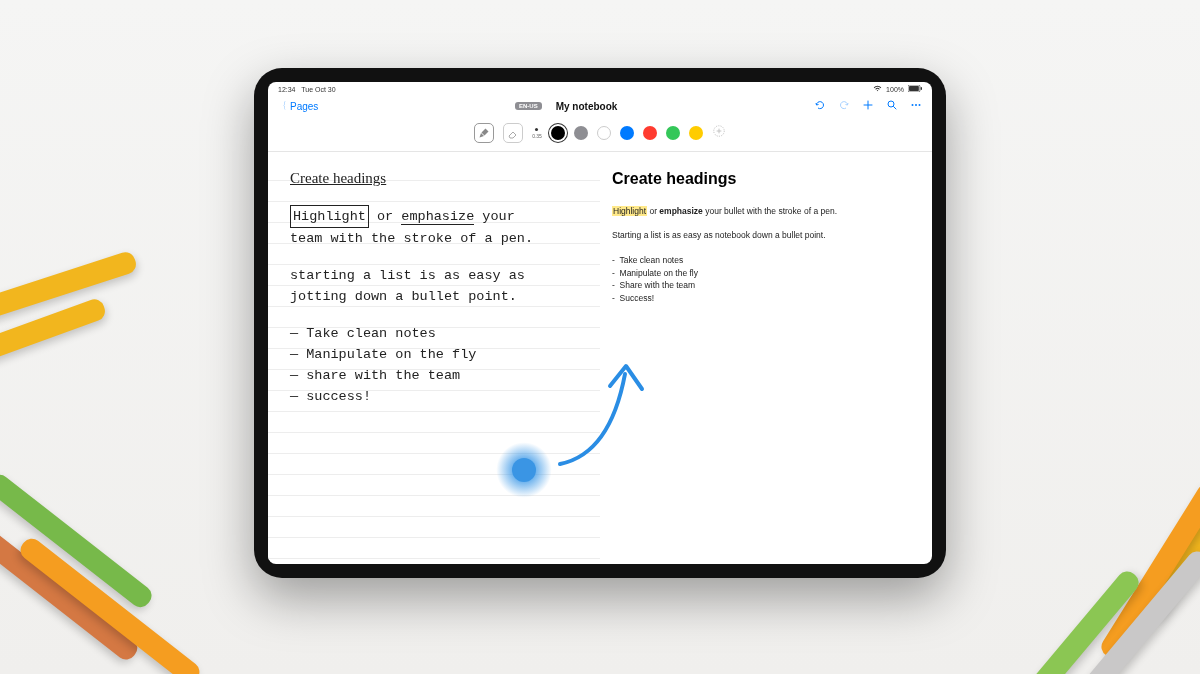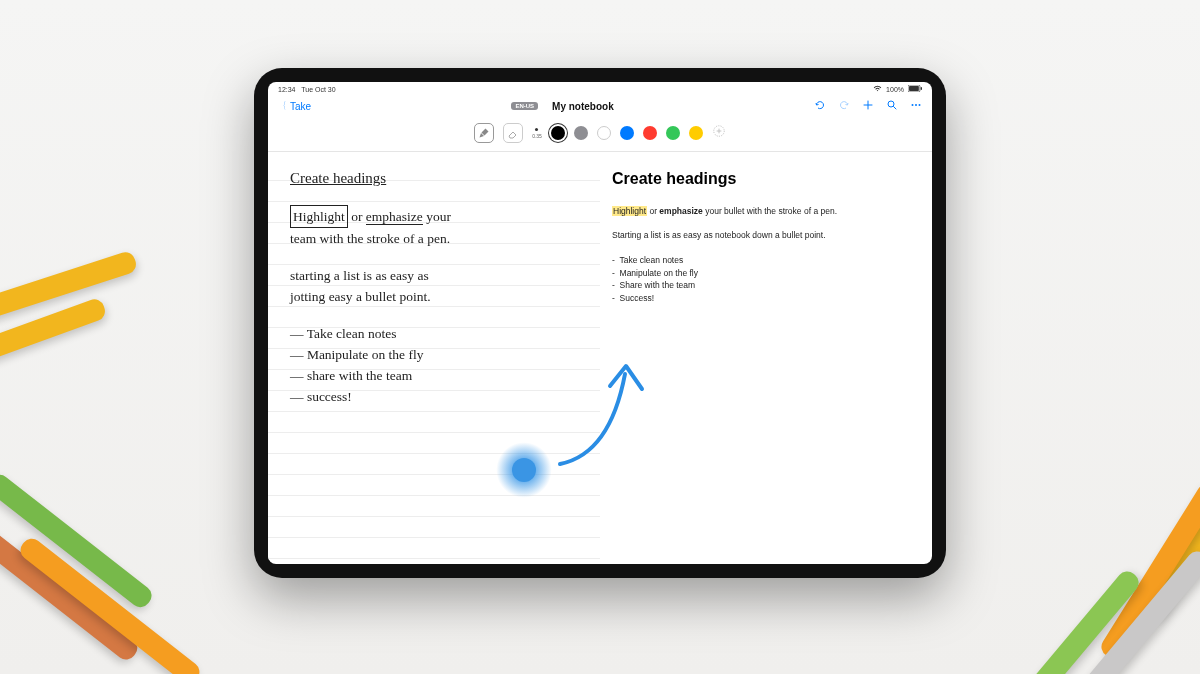--- a/index.html
+++ b/index.html
@@ -138,21 +138,21 @@
       color: #222;
     }
     .hw-heading {
       font-family: "Comic Sans MS", cursive;
       font-size: 15px;
       text-decoration: underline;
       margin-bottom: 18px;
       color: #222;
     }
     .hw-line {
-      font-family: Liberation Serif, serif;
+      font-family: Liberation Mono, monospace;
       font-size: 13.5px;
       color: #222;
       line-height: 21px;
     }
     .hw-block { margin-bottom: 16px; }
     .hw-box { border: 1.5px solid #222; padding: 0 2px; display: inline-block; }
     .hw-underline { border-bottom: 1.5px solid #222; }
     .hw-list { margin-top: 4px; }
     .hw-list .hw-line::before { content: "— "; }
 
@@ -229,21 +229,21 @@
               <rect x="1.5" y="1.5" width="14" height="7" rx="1" fill="#333"></rect>
               <rect x="18" y="3" width="2" height="4" rx="1" fill="#333"></rect>
             </svg>
         </span>
       </div>
     </div>
 
     <div class="navbar">
       <div class="nav-left">
         <span class="chevron-back">〈</span>
-        <span>Take</span>
+        <span>Pages</span>
       </div>
       <div class="nav-center">
         <span class="lang-badge">EN-US</span>
         <span class="nav-title">My notebook</span>
       </div>
       <div class="nav-right">
         <span>
           <svg viewBox="0 0 24 24">
               <path d="M5 12 A7 7 0 1 1 8 18" fill="none" stroke="#007aff" stroke-width="2"></path>
               <path d="M4 8 L5 12 L9 11" fill="none" stroke="#007aff" stroke-width="2"></path>
@@ -310,21 +310,21 @@
       <div class="pane-left">
         <div class="hw-heading">Create headings</div>
         <div class="hw-block">
           <div class="hw-line">
             <span class="hw-box">Highlight</span><span> or </span><span class="hw-underline">emphasize</span><span> your</span>
           </div>
           <div class="hw-line">team with the stroke of a pen.</div>
         </div>
         <div class="hw-block">
           <div class="hw-line">starting a list is as easy as</div>
-          <div class="hw-line">jotting easy a bullet point.</div>
+          <div class="hw-line">jotting down a bullet point.</div>
         </div>
         <div class="hw-list">
           <div class="hw-line">Take clean notes</div>
           <div class="hw-line">Manipulate on the fly</div>
           <div class="hw-line">share with the team</div>
           <div class="hw-line">success!</div>
         </div>
       </div>
 
       <div class="pane-right">

